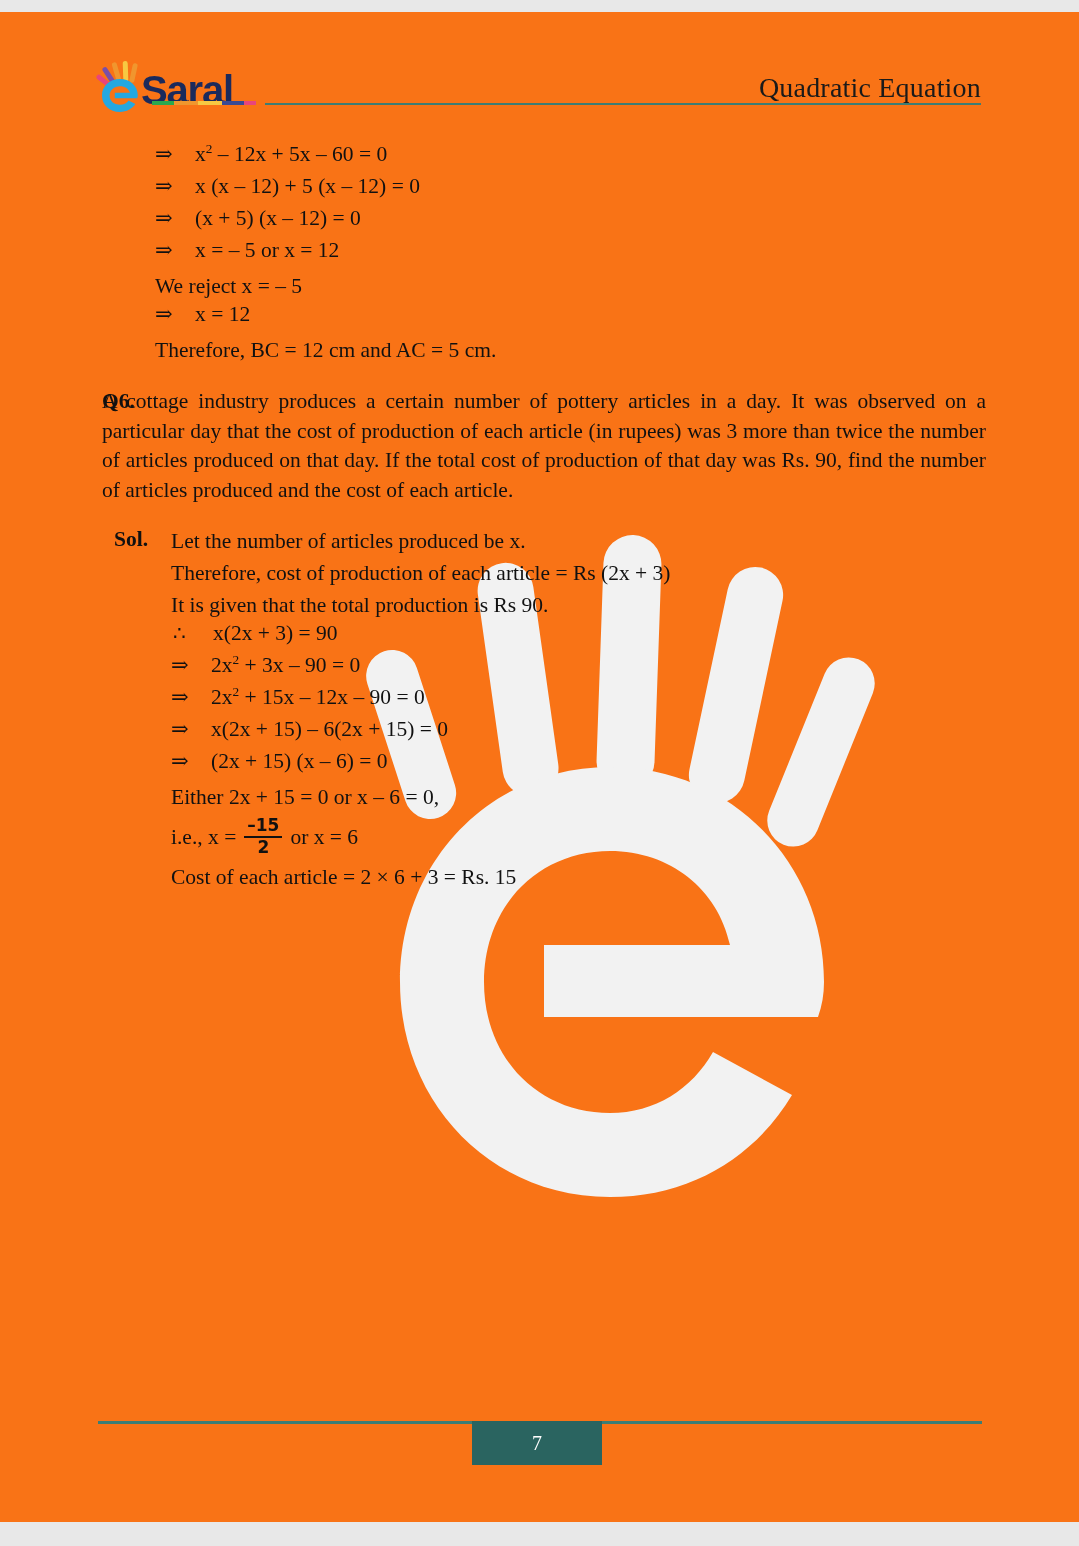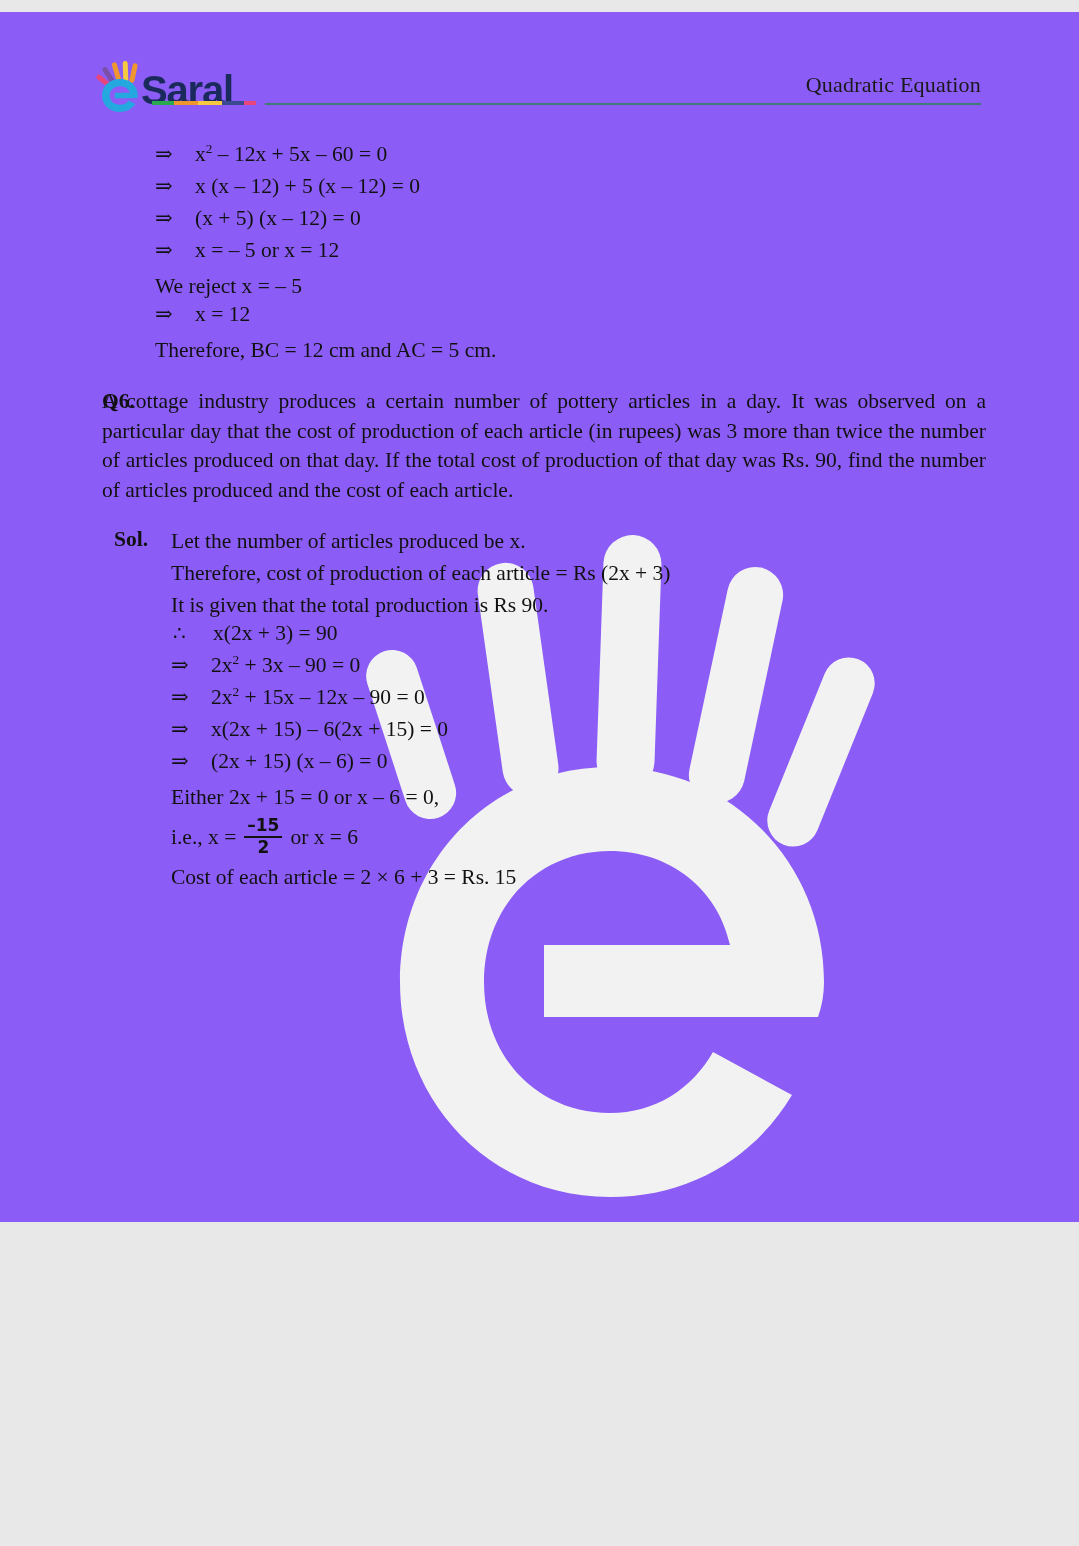--- a/index.html
+++ b/index.html
@@ -13,22 +13,22 @@
     position: relative;
     overflow: hidden;
     font-family: "Liberation Serif", "DejaVu Serif", serif;
   }
 
   .page {
     position: absolute;
     left: 0;
     top: 12px;
     width: 1079px;
-    height: 1210px;
-    background: #8b5cf6;
+    height: 1510px;
+    background: #f97316;
     overflow: hidden;
   }
 
   
   .watermark {
     position: absolute;
     left: 330px;
     top: 505px;
     width: 560px;
     height: 700px;
@@ -60,21 +60,21 @@
     left: 265px;
     top: 91px;
     width: 716px;
     height: 2px;
     background: #3d7d74;
   }
   .header-title {
     position: absolute;
     right: 98px;
     top: 60px;
-    font-size: 22px;
+    font-size: 28px;
     color: #1a1a1a;
     letter-spacing: 0.2px;
     white-space: nowrap;
     text-align: right;
   }
 
   
   .content {
     position: absolute;
     left: 0;

